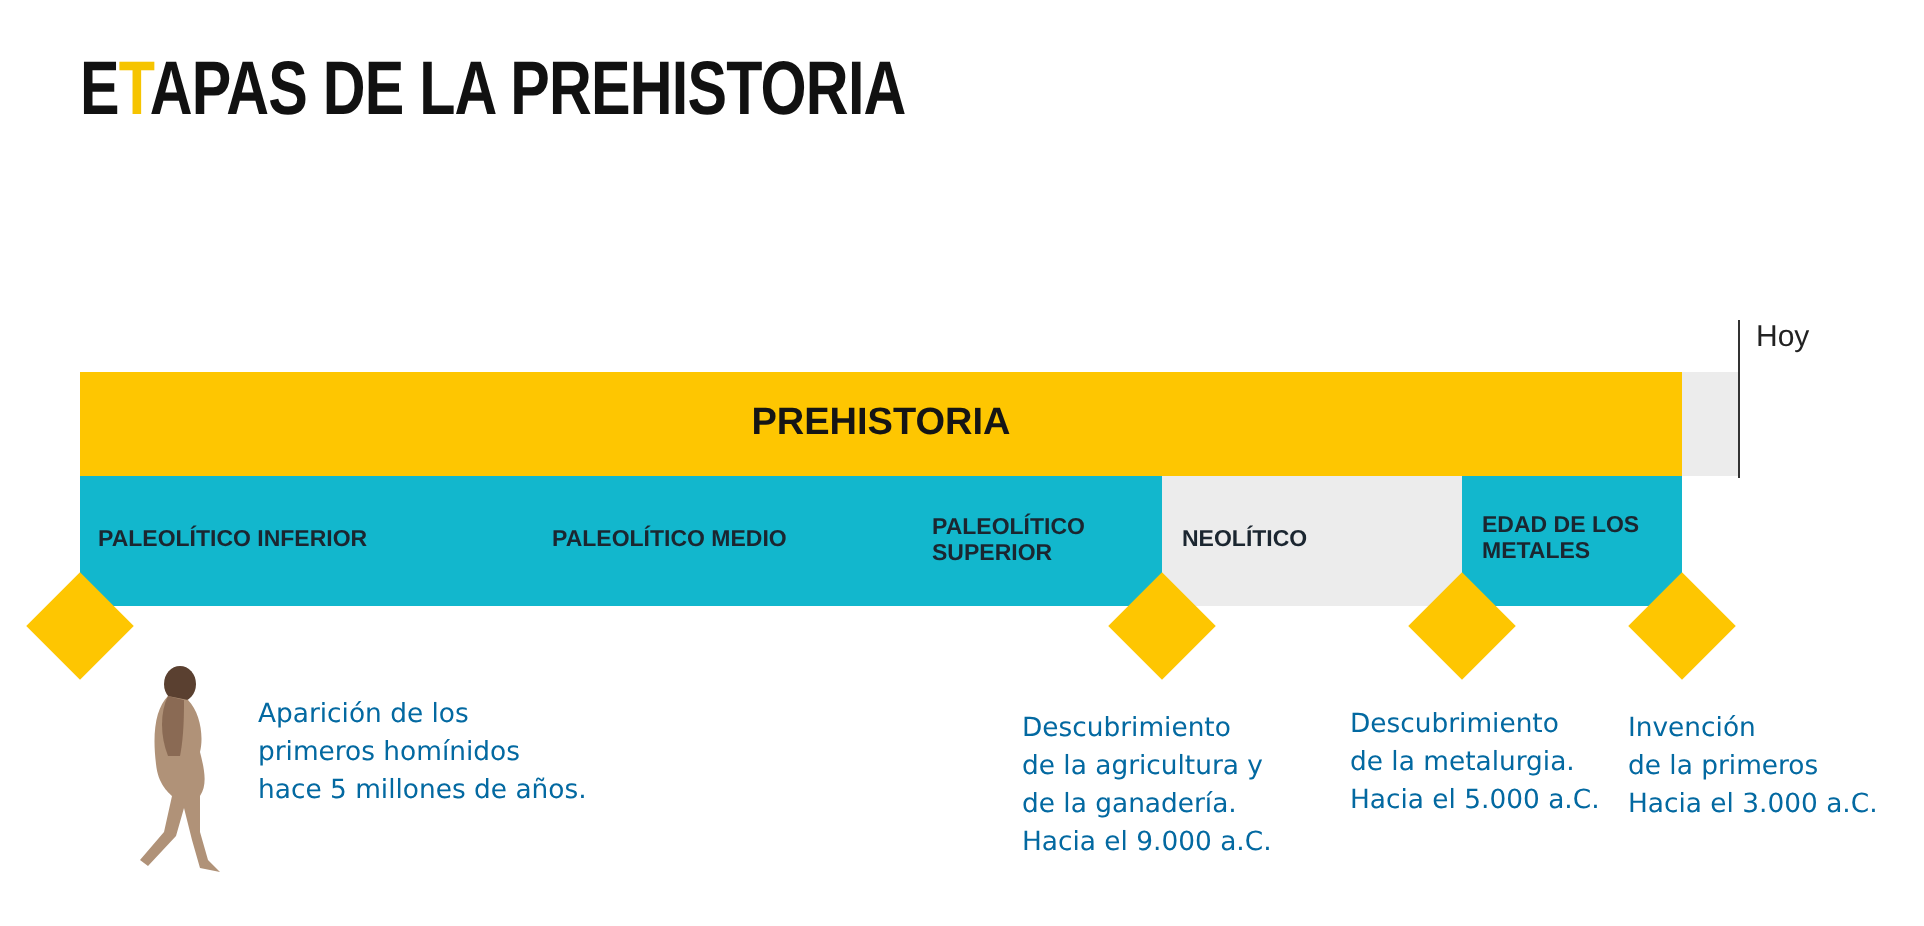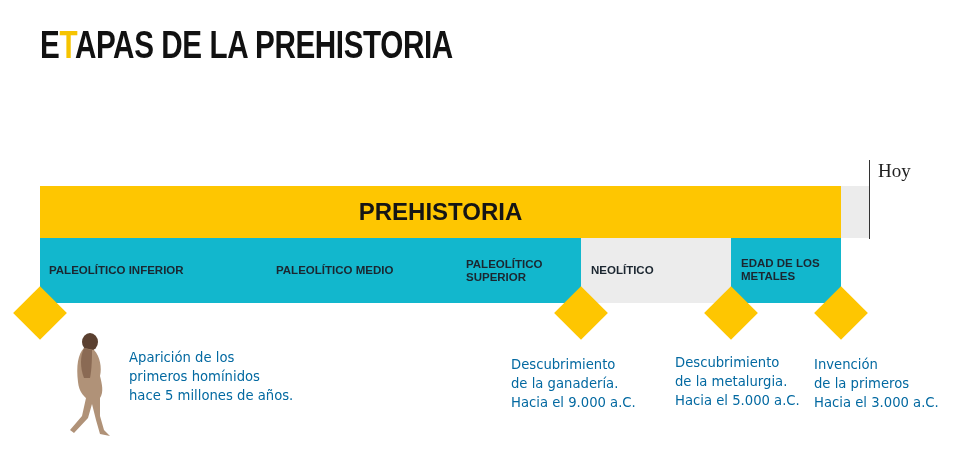--- a/index.html
+++ b/index.html
@@ -1,24 +1,24 @@
 <!DOCTYPE html>
 <html><head>
 <meta charset="utf-8">
 <style>
   html,body{margin:0;padding:0;}
   body{width:962px;height:463px;background:#ffffff;position:relative;overflow:hidden;font-family:"Liberation Sans",sans-serif;}
   .title{position:absolute;left:40px;top:24px;font-family:"Liberation Sans",sans-serif;font-weight:bold;font-size:38px;letter-spacing:-0.5px;color:#111;transform:scaleX(0.78);transform-origin:left top;white-space:nowrap;line-height:42px;}
   .title .accent{color:#f6c400;}
   .bar{position:absolute;}
   .prehist{left:40px;top:186px;width:801px;height:52px;background:#fec601;display:flex;align-items:center;justify-content:center;}
-  .prehist span{font-weight:bold;font-size:24px;color:#151515;margin-left:0px;}
+  .prehist span{font-weight:bold;font-size:19px;color:#151515;margin-left:0px;}
   .prehist-gray{left:841px;top:186px;width:28px;height:52px;background:#ececec;}
   .hoy-line{position:absolute;left:869px;top:160px;width:1px;height:79px;background:#333;}
-  .hoy{position:absolute;left:878px;top:160px;font-size:19px;color:#222;font-family:Liberation Serif, serif;}
+  .hoy{position:absolute;left:878px;top:160px;font-size:15px;color:#222;font-family:Liberation Sans, sans-serif;}
   .seg{position:absolute;top:238px;height:65px;display:flex;align-items:center;}
   .seg .lbl{font-weight:bold;font-size:11.5px;color:#1b2630;line-height:13px;}
   .teal{background:#12b7cd;}
   .gray{background:#ececec;}
   .diamond{position:absolute;width:38px;height:38px;background:#fec601;transform:rotate(45deg);}
   .desc{position:absolute;font-family:"DejaVu Sans",sans-serif;font-size:13.2px;line-height:19px;color:#0369a1;white-space:nowrap;}
   .hominid{position:absolute;left:62px;top:332px;width:56px;height:106px;}
 </style>
 </head>
 <body>
@@ -55,20 +55,21 @@
   <path d="M22 16 C18 24 18 36 22 46 L28 46 C30 36 30 24 30 18 Z" fill="#7a5a44" opacity="0.7"></path>
 </svg>
 
 <div class="desc" style="left:129px;top:348px;">
   <div>Aparición de los</div>
   <div>primeros homínidos</div>
   <div>hace 5 millones de años.</div>
 </div>
 <div class="desc" style="left:511px;top:355px;">
   <div>Descubrimiento</div>
+  <div>de la agricultura y</div>
   <div>de la ganadería.</div>
   <div>Hacia el 9.000 a.C.</div>
 </div>
 <div class="desc" style="left:675px;top:353px;">
   <div>Descubrimiento</div>
   <div>de la metalurgia.</div>
   <div>Hacia el 5.000 a.C.</div>
 </div>
 <div class="desc" style="left:814px;top:355px;">
   <div>Invención</div>

